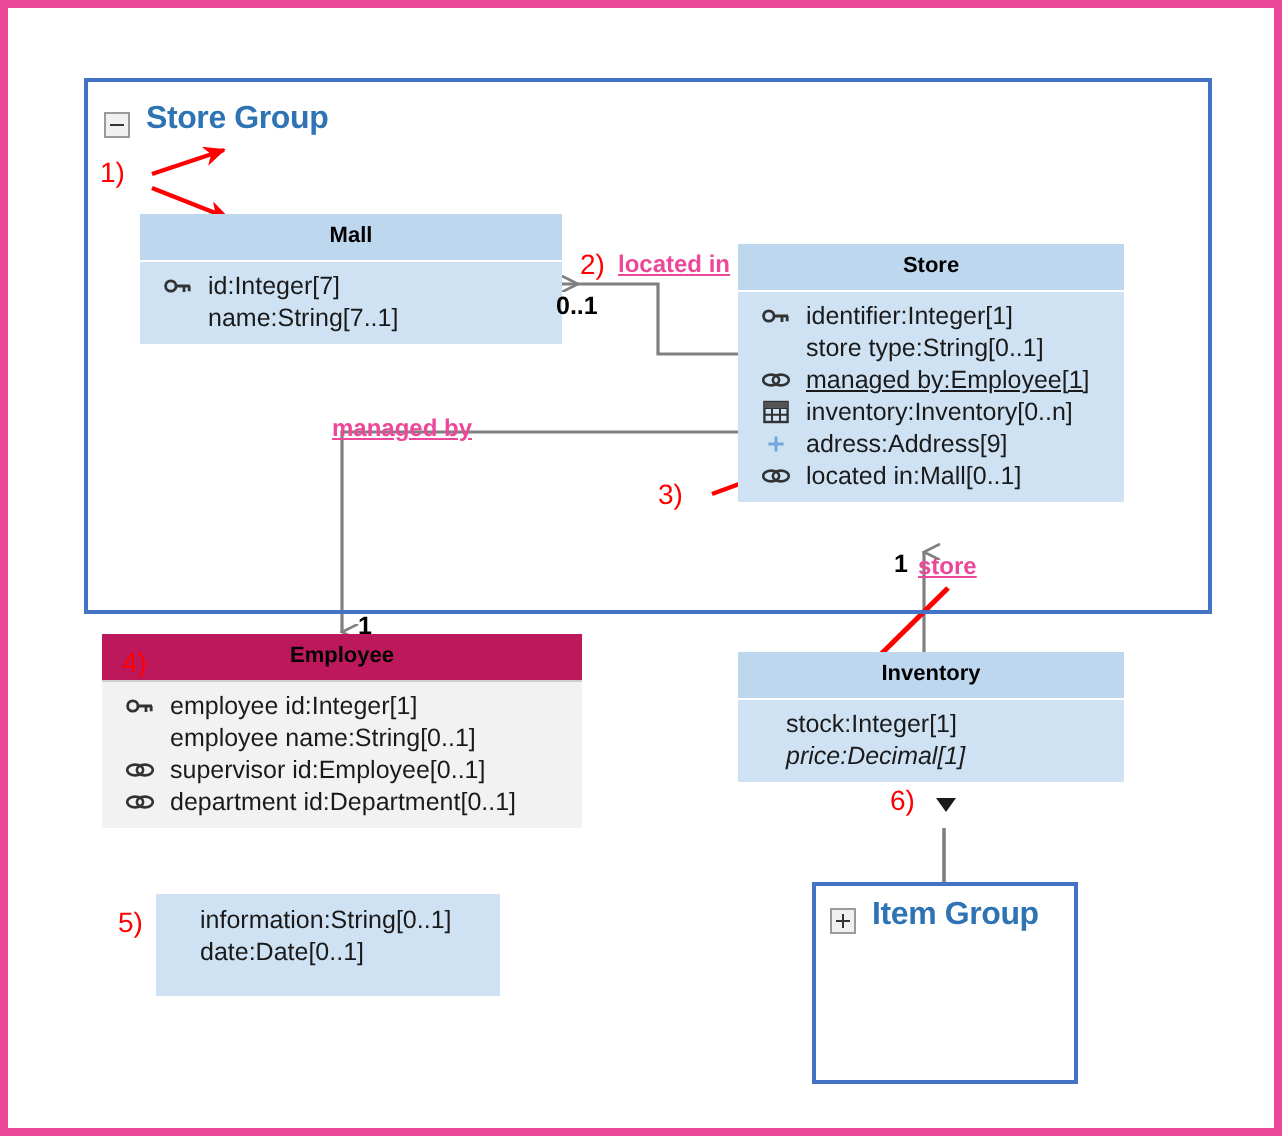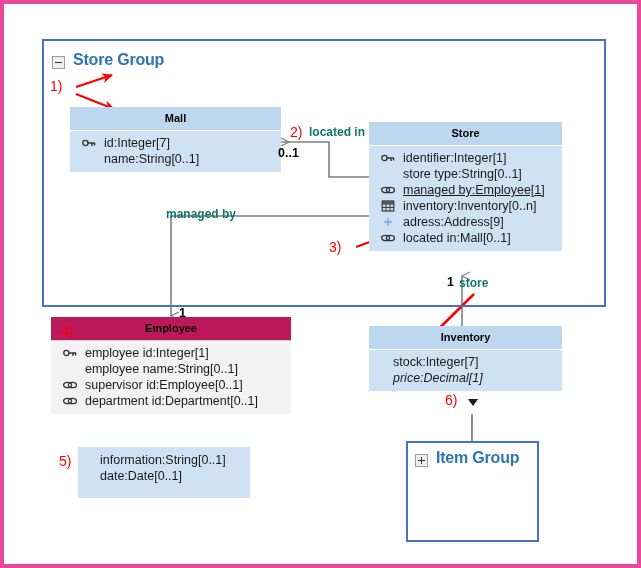--- a/index.html
+++ b/index.html
@@ -122,22 +122,23 @@
     box-sizing: border-box;
     padding: 5px 8px 6px 12px;
   }
   .note .attr { padding-left: 10px; }
 
   
   .edge-label {
     position: absolute;
     font-size: 12px;
     font-weight: bold;
-    color: #0f766e;
-    white-space: nowrap;
+    color: #ec4899;
+    white-space: nowrap;
+    text-decoration: underline;
   }
   .mult {
     position: absolute;
     font-size: 12.5px;
     font-weight: bold;
     color: #000;
     white-space: nowrap;
   }
 
   
@@ -220,21 +221,21 @@
       <div class="attr">
         <span class="ic">
           <svg width="14" height="12" viewBox="0 0 14 12">
             <circle cx="3.4" cy="6" r="2.6" fill="none" stroke="#333" stroke-width="1.4"></circle>
             <path d="M6,6 L13,6 M10,6 L10,9 M12.6,6 L12.6,8.6" stroke="#333" stroke-width="1.4" fill="none"></path>
           </svg>
         </span>
         <span class="attr-text">id:Integer[7]</span>
       </div>
       <div class="attr">
-        <span class="attr-text">name:String[0..1]</span>
+        <span class="attr-text">name:String[7..1]</span>
       </div>
     </div>
   </div>
 
   <div class="cls blue" style="left:365px; top:118px; width:193px; height:154px;">
     <div class="cls-header">Store</div>
     <div class="cls-body">
       <div class="attr">
         <span class="ic">
           <svg width="14" height="12" viewBox="0 0 14 12">
@@ -331,21 +332,21 @@
     <div class="attr">
       <span class="attr-text">date:Date[0..1]</span>
     </div>
   </div>
   <div class="anno" style="left:55px; top:449px;">5)</div>
 
   <div class="cls blue" style="left:365px; top:322px; width:193px; height:88px;">
     <div class="cls-header">Inventory</div>
     <div class="cls-body">
       <div class="attr" style="padding-left:24px;">
-        <span class="attr-text">stock:Integer[7]</span>
+        <span class="attr-text">stock:Integer[1]</span>
       </div>
       <div class="attr italic" style="padding-left:24px;">
         <span class="attr-text">price:Decimal[1]</span>
       </div>
     </div>
   </div>
 
   <div class="anno" style="left:441px; top:388px;">6)</div>
   <div class="tri-down" style="left:464px; top:395px;"></div>
 

